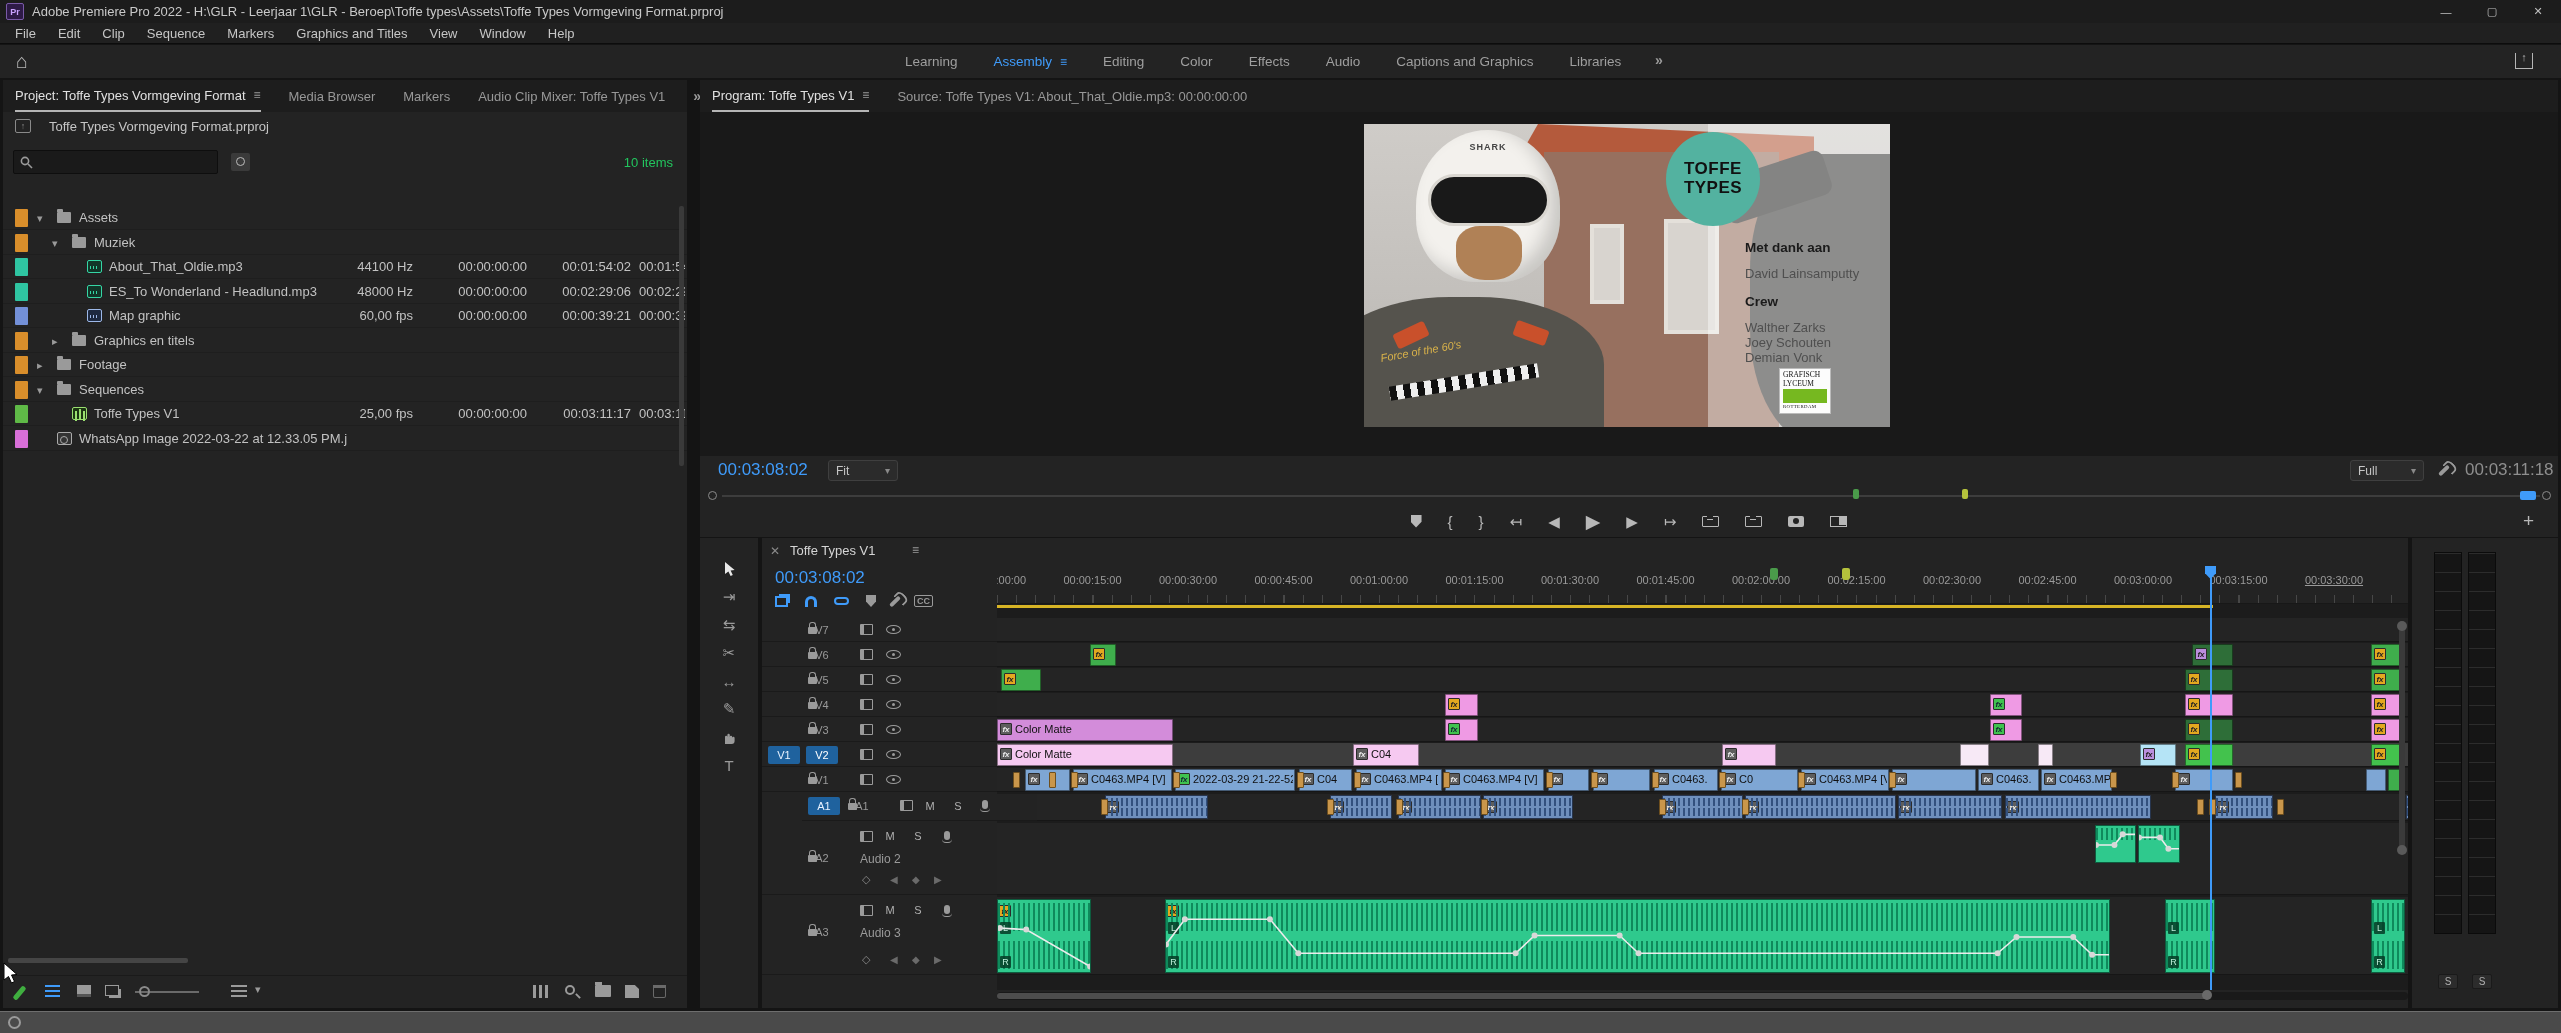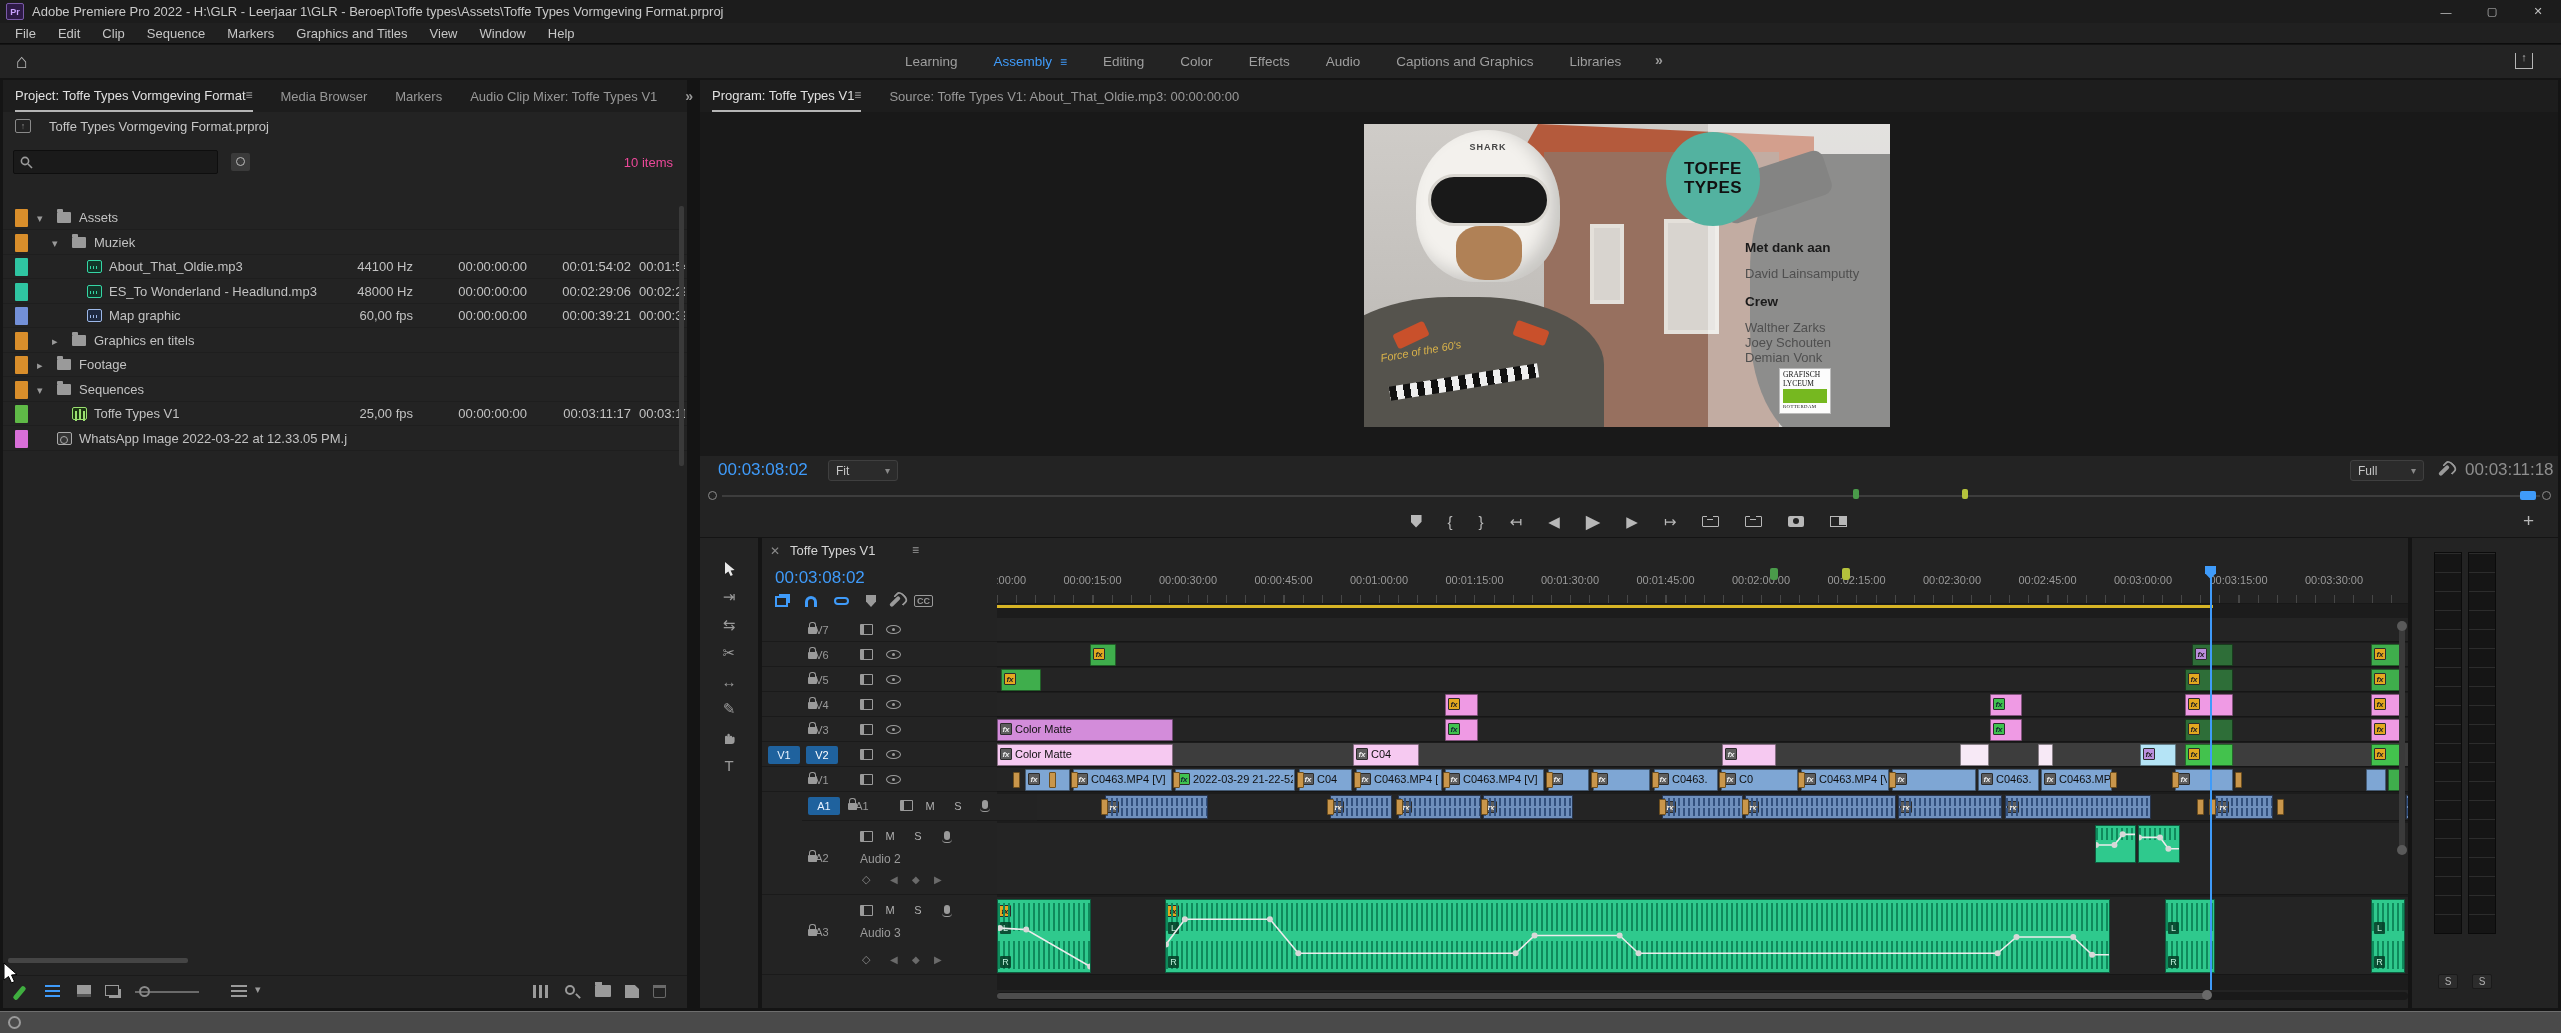--- a/index.html
+++ b/index.html
@@ -16,33 +16,33 @@
 .home{position:absolute;left:16px;top:5px;font-size:20px;color:#b5b5b5}
 .ws-tabs{position:absolute;left:905px;top:0;height:33px;display:flex;align-items:center;gap:36px}
 .ws-tab{color:#9f9f9f;font-size:13.5px;white-space:nowrap}
 .ws-tab.active{color:#3f9bfa}
 .ws-menu{color:#3f9bfa;margin-left:8px;font-size:12px}
 .overflow{color:#9a9a9a;font-size:14px;font-weight:bold}
 .exporticon{position:absolute;right:28px;top:8px;width:18px;height:16px;border:1.5px solid #b5b5b5;border-top:none;color:#b5b5b5;font-size:11px;text-align:center;line-height:8px}
 
 .panel{position:absolute;background:#232323}
 .ptabbar{position:absolute;left:0;top:0;right:0;height:32px;background:#1d1d1d;display:flex;align-items:center;padding:0 12px;gap:28px}
-.ptab{color:#989898;font-size:13px;white-space:nowrap;height:32px;display:flex;align-items:center;}
+.ptab{color:#989898;font-size:13px;white-space:nowrap;height:32px;display:flex;align-items:center;gap:8px}
 .ptab.active{color:#e0e0e0;border-bottom:2px solid #b5b5b5}
 .ptab .pmenu{color:#9a9a9a;font-size:12px}
 .ptabbar .overflow{margin-left:auto}
 
 #project{left:3px;top:80px;width:684px;height:928px}
 .bcrow{position:absolute;left:0;top:36px;width:100%;height:24px;color:#c6c6c6;font-size:13px}
 .bcicon{position:absolute;left:12px;top:3px;width:16px;height:14px;border:1.5px solid #8a8a8a;border-radius:2px;color:#8a8a8a;font-size:9px;text-align:center;line-height:12px}
 .bctext{position:absolute;left:46px;top:3px}
 .searchbox{position:absolute;left:10px;top:70px;width:205px;height:24px;background:#1a1a1a;border:1px solid #0e0e0e;border-radius:2px}
 .binsearch{position:absolute;left:228px;top:73px;width:19px;height:18px;background:#3a3a3a;border-radius:2px}
 .binsearch:after{content:'';position:absolute;left:5px;top:4px;width:7px;height:7px;border:1.5px solid #bbb;border-radius:50%}
-.itemscount{position:absolute;right:14px;top:75px;color:#ec4899;font-size:13px}
+.itemscount{position:absolute;right:14px;top:75px;color:#22c55e;font-size:13px}
 .phead{position:absolute;left:0;top:102px;width:684px;height:22px;border-top:1px solid #161616;border-bottom:1px solid #161616;font-size:13px;color:#9a9a9a}
 .pcol{position:absolute;top:2px;white-space:nowrap}
 .colsep{position:absolute;top:0;width:1px;height:22px;background:#161616}
 .prows{position:absolute;left:0;top:126px;width:684px;height:246px}
 .prow{position:absolute;left:0;width:684px;height:24px;border-bottom:1px solid #1e1e1e;color:#c2c2c2;font-size:13px;line-height:24px}
 .chip{position:absolute;left:12px;top:3px;width:13px;height:18px;border-radius:1px}
 .twirl{position:absolute;top:0;color:#9a9a9a;font-size:11px}
 .ficon{position:absolute;top:6px;width:14px;height:11px;background:#9a9a9a;border-radius:1px}
 .ficon:before{content:'';position:absolute;left:0;top:-3px;width:6px;height:3px;background:#9a9a9a;border-radius:1px 1px 0 0}
 .micon{position:absolute;top:5px;width:15px;height:13px;border-radius:2px}
@@ -496,21 +496,21 @@
           <div class="rlab" style="left: 382px;">00:01:00:00</div>
           <div class="rlab" style="left: 477.5px;">00:01:15:00</div>
           <div class="rlab" style="left: 573px;">00:01:30:00</div>
           <div class="rlab" style="left: 668.5px;">00:01:45:00</div>
           <div class="rlab" style="left: 764px;">00:02:00:00</div>
           <div class="rlab" style="left: 859.5px;">00:02:15:00</div>
           <div class="rlab" style="left: 955px;">00:02:30:00</div>
           <div class="rlab" style="left: 1050.5px;">00:02:45:00</div>
           <div class="rlab" style="left: 1146px;">00:03:00:00</div>
           <div class="rlab" style="left: 1241.5px;">00:03:15:00</div>
-          <div class="rlab" style="left: 1337px;">00:03:30:00</div>
+          <div class="rlab" style="left: 1337px; text-decoration: underline;">00:03:30:00</div>
         </div>
       <div class="rticks"></div>
     </div>
     <div>
         <div class="seqmark" style="left: 1008px; background: rgb(74, 155, 74);"></div>
         <div class="seqmark" style="left: 1080px; background: rgb(181, 194, 60);"></div>
       </div>
     <div class="renderbar" style="left: 235px; width: 1216px; background: rgb(215, 180, 37);"></div>
     <div class="tracks">
         <div class="trow" style="top: 0px;">

